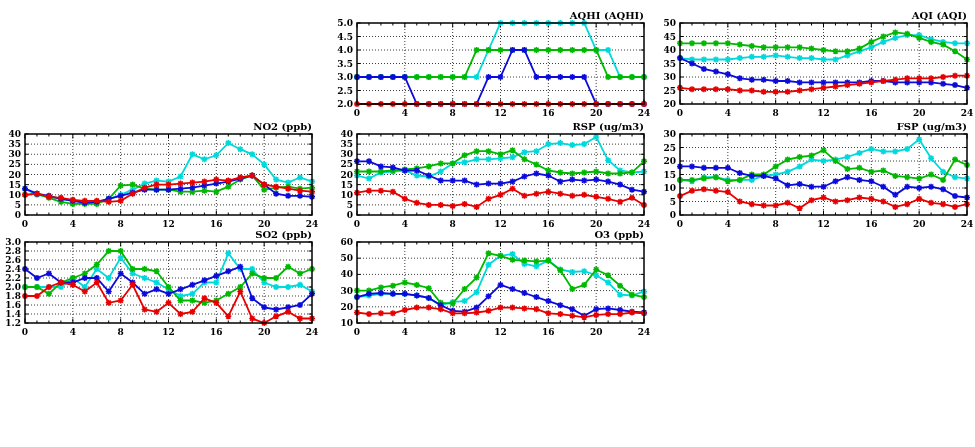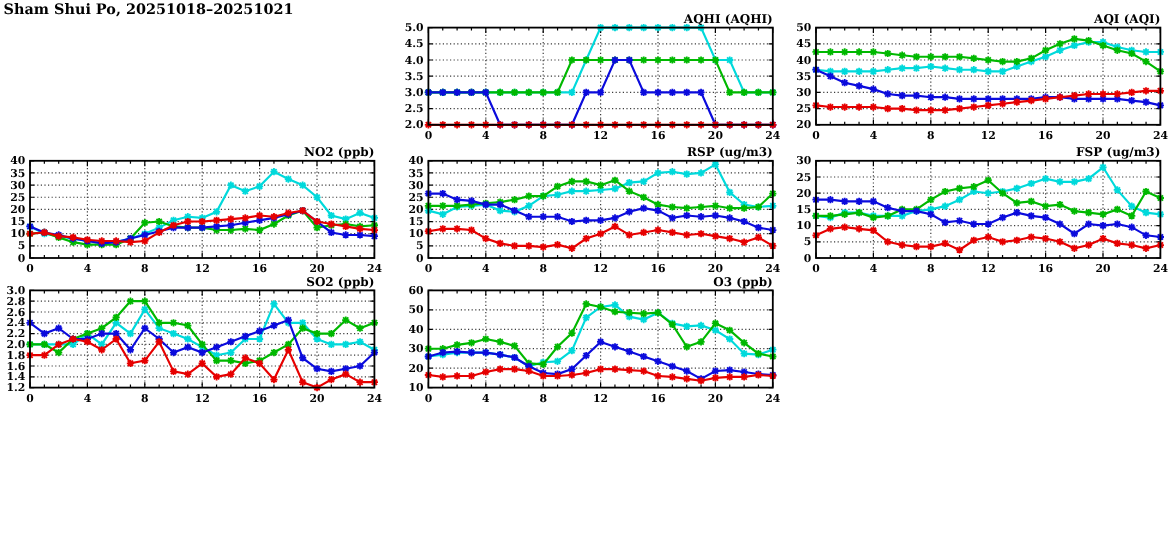--- a/index.html
+++ b/index.html
@@ -24,21 +24,20 @@
   .pos-so2 {left:1px;  top:225px;}
   .pos-o3  {left:333px;top:225px;}
   svg text{font-family:"DejaVu Serif", serif;font-weight:bold;fill:#000;}
   svg .ticklabel{font-size:9px;}
   svg .ctitle{font-size:10px;}
 </style>
 </head>
 <body>
 
 <div id="canvas">
-  <div class="page-title">Sham Shui Po, 20251018–20251021</div>
   <div class="chart pos-aqhi"><svg width="322" height="114" viewBox="0 0 322 114">
         <g>
           <line x1="24" x2="311" y1="84.5" y2="84.5" stroke="#3c3c3c" stroke-width="1" stroke-dasharray="1 2"></line>
           <line x1="24" x2="311" y1="71" y2="71" stroke="#3c3c3c" stroke-width="1" stroke-dasharray="1 2"></line>
           <line x1="24" x2="311" y1="57.5" y2="57.5" stroke="#3c3c3c" stroke-width="1" stroke-dasharray="1 2"></line>
           <line x1="24" x2="311" y1="44" y2="44" stroke="#3c3c3c" stroke-width="1" stroke-dasharray="1 2"></line>
           <line x1="24" x2="311" y1="30.5" y2="30.5" stroke="#3c3c3c" stroke-width="1" stroke-dasharray="1 2"></line>
           <line x1="71.83333333333333" x2="71.83333333333333" y1="17" y2="98" stroke="#3c3c3c" stroke-width="1" stroke-dasharray="1 2"></line>
           <line x1="119.66666666666666" x2="119.66666666666666" y1="17" y2="98" stroke="#3c3c3c" stroke-width="1" stroke-dasharray="1 2"></line>
           <line x1="167.5" x2="167.5" y1="17" y2="98" stroke="#3c3c3c" stroke-width="1" stroke-dasharray="1 2"></line>

